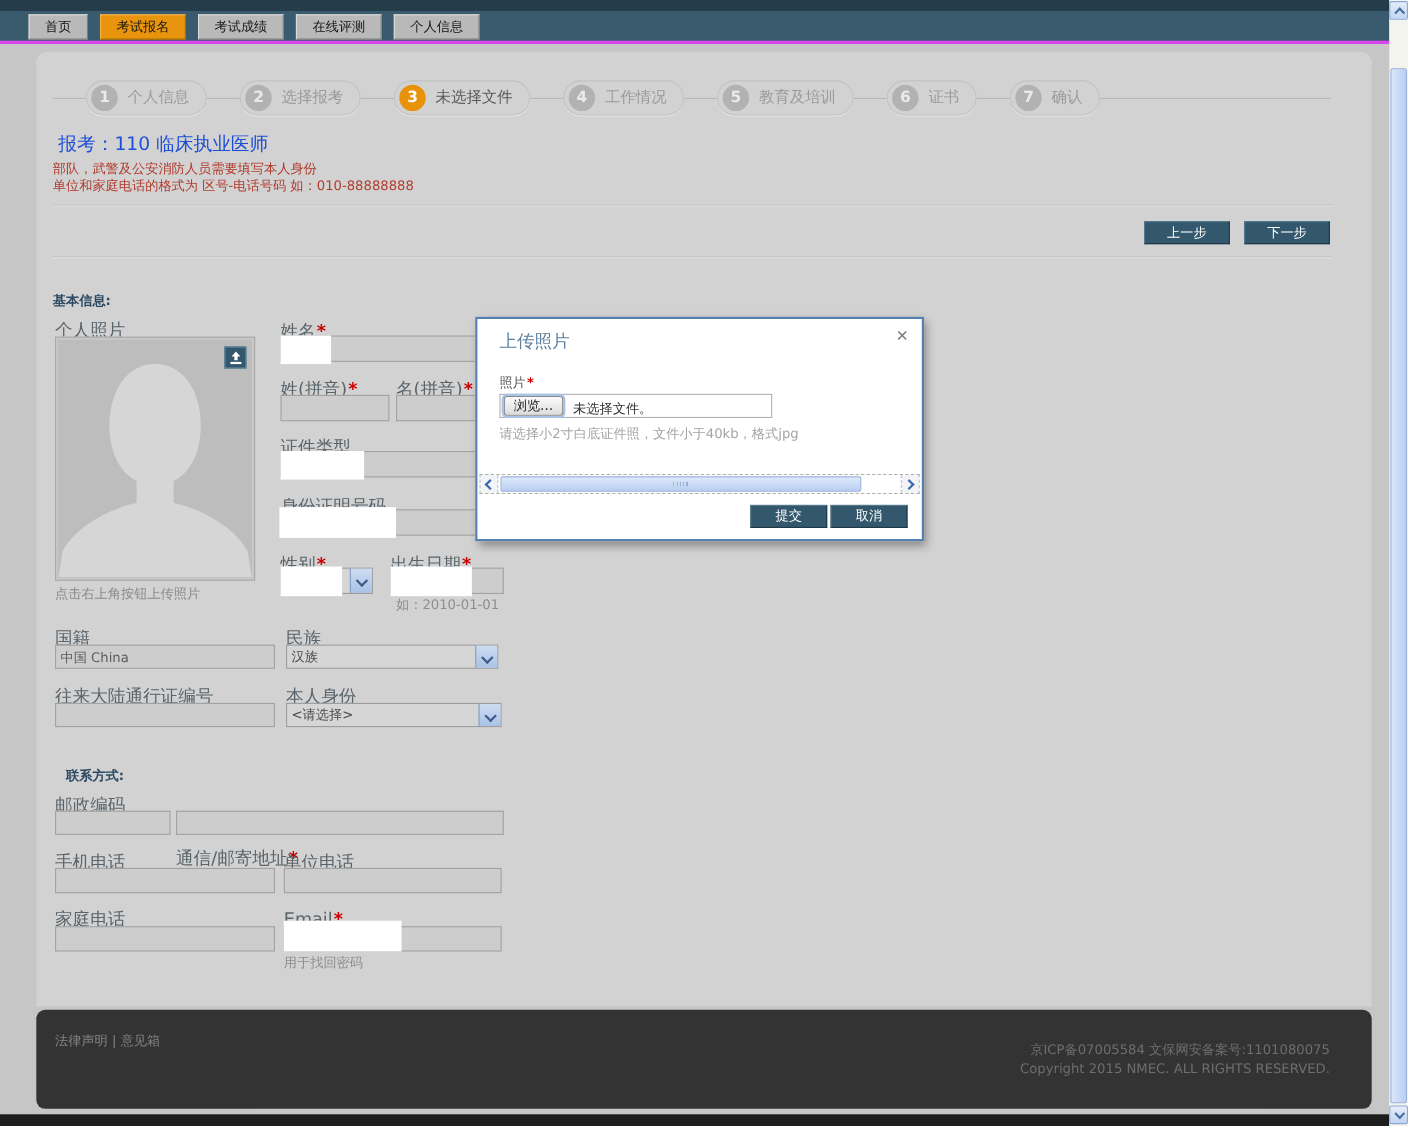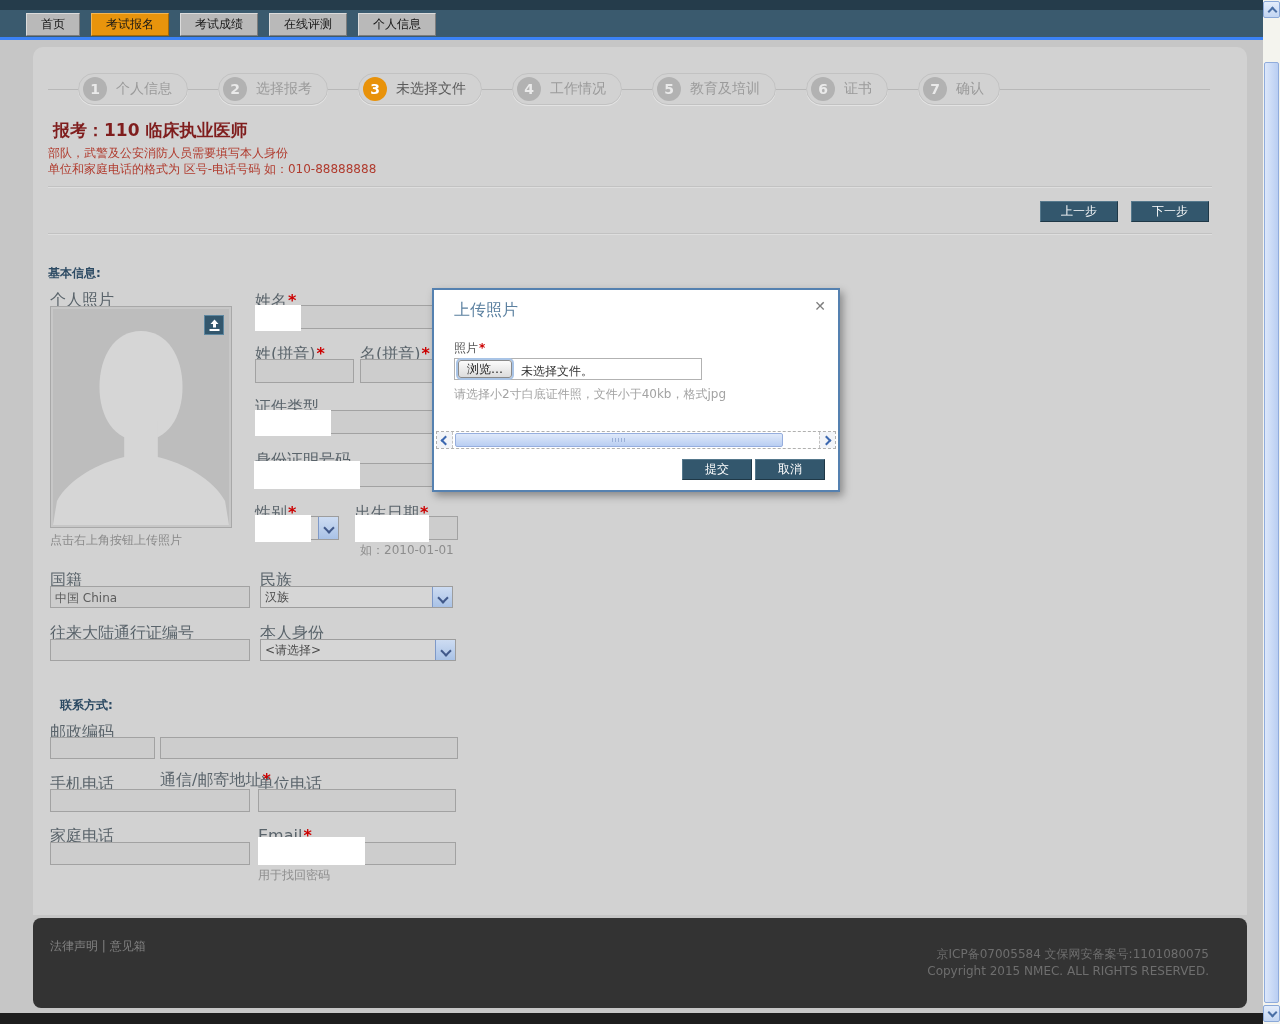--- a/index.html
+++ b/index.html
@@ -7,21 +7,21 @@
   body {
     font-family: "DejaVu Sans", "Liberation Sans", sans-serif;
     background:#c6c6c6;
     position:relative;
     overflow:hidden;
     font-size:12px;
     color:#555;
   }
   
   .top-strip { position:absolute; left:0; top:0; right:17px; height:10px; background:#253c4b; }
-  .navbar { position:absolute; left:0; top:10px; right:17px; height:30px; background:#3a5a6e; border-bottom:3px solid #3b82f6; }
+  .navbar { position:absolute; left:0; top:10px; right:17px; height:30px; background:#3a5a6e; border-bottom:3px solid #d946ef; }
   .nav-tabs { position:absolute; left:26px; top:3px; display:flex; gap:11px; }
   .tab {
     height:23px; min-width:50px; padding:0 14px;
     background:#b9b9b9; color:#161616; font-size:12px;
     display:flex; align-items:center; justify-content:center;
     border:1px solid #dcdcdc; border-right-color:#7d7d7d; border-bottom-color:#7d7d7d;
     cursor:pointer; white-space:nowrap;
   }
   .tab.active { background:#e8940c; border-color:#f3b655; border-right-color:#a66a05; border-bottom-color:#a66a05; }
 
@@ -41,21 +41,21 @@
   }
   .step-num {
     width:24px; height:24px; border-radius:50%; background:#b2b2b2;
     color:#eaeaea; font-weight:bold; font-size:14px;
     display:flex; align-items:center; justify-content:center;
   }
   .step-label { font-size:14px; color:#9b9b9b; }
   .step.active .step-num { background:#e8920a; color:#fff; }
   .step.active .step-label { color:#5a5a5a; }
 
-  .page-title { position:absolute; left:20px; top:72px; font-size:17px; color:#7f1d1d;font-weight:bold; }
+  .page-title { position:absolute; left:20px; top:72px; font-size:17px; color:#1d4ed8; }
   .notice { position:absolute; left:15px; font-size:12px; color:#b03b2e; }
   .divider { position:absolute; left:15px; right:35px; border-top:1px solid #c2c2c2; border-bottom:1px solid #dedede; }
 
   .nav-btn {
     width:78px; height:21px; background:#33576d; color:#fff; font-size:12px;
     border:1px solid #55788c; border-bottom-color:#1f3847; border-right-color:#1f3847;
     display:inline-flex; align-items:center; justify-content:center; cursor:pointer;
   }
   .btn-row { position:absolute; top:154px; right:38px; display:flex; gap:13px; }
 

